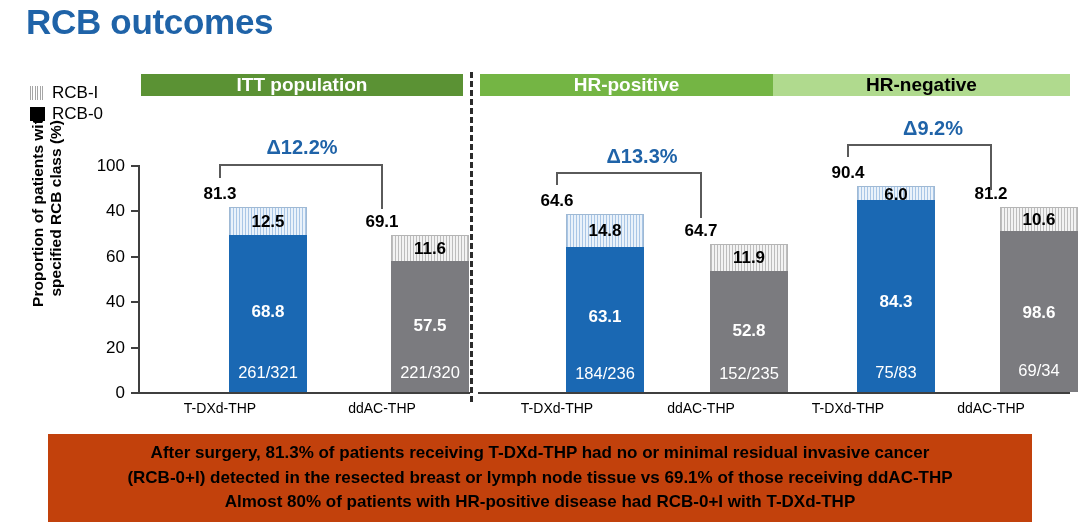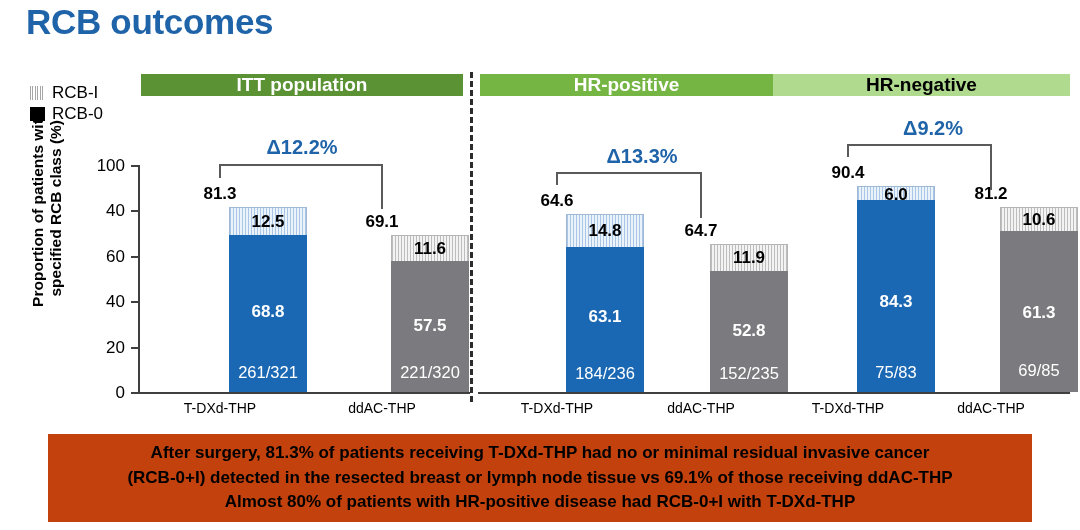--- a/index.html
+++ b/index.html
@@ -327,22 +327,22 @@
       <div class="denom" style="top:163px;">75/83</div>
     </div>
   </div>
   <div class="total" style="left:803px; top:163px;">90.4</div>
 
   <div class="bar" style="left:952px; top:207px; height:239px;">
     <div class="seg seg-hgray" style="top:0; height:25px;">
       <div class="inval inval-dark" style="top:2px;">10.6</div>
     </div>
     <div class="seg seg-gray" style="top:24px; height:161px;">
-      <div class="inval inval-light" style="top:72px;">61.3</div>
-      <div class="denom" style="top:130px;">69/85</div>
+      <div class="inval inval-light" style="top:72px;">98.6</div>
+      <div class="denom" style="top:130px;">69/34</div>
     </div>
   </div>
   <div class="total" style="left:946px; top:184px;">81.2</div>
 
   <div class="delta-label" style="left:853px; top:117px;">Δ9.2%</div>
   <div class="brk-top" style="left:847px; top:144px; width:145px;"></div>
   <div class="brk-leg" style="left:847px; top:144px; height:13px;"></div>
   <div class="brk-leg" style="left:990px; top:144px; height:46px;"></div>
 
   <div class="xlabel" style="left:155px;">T-DXd-THP</div>

